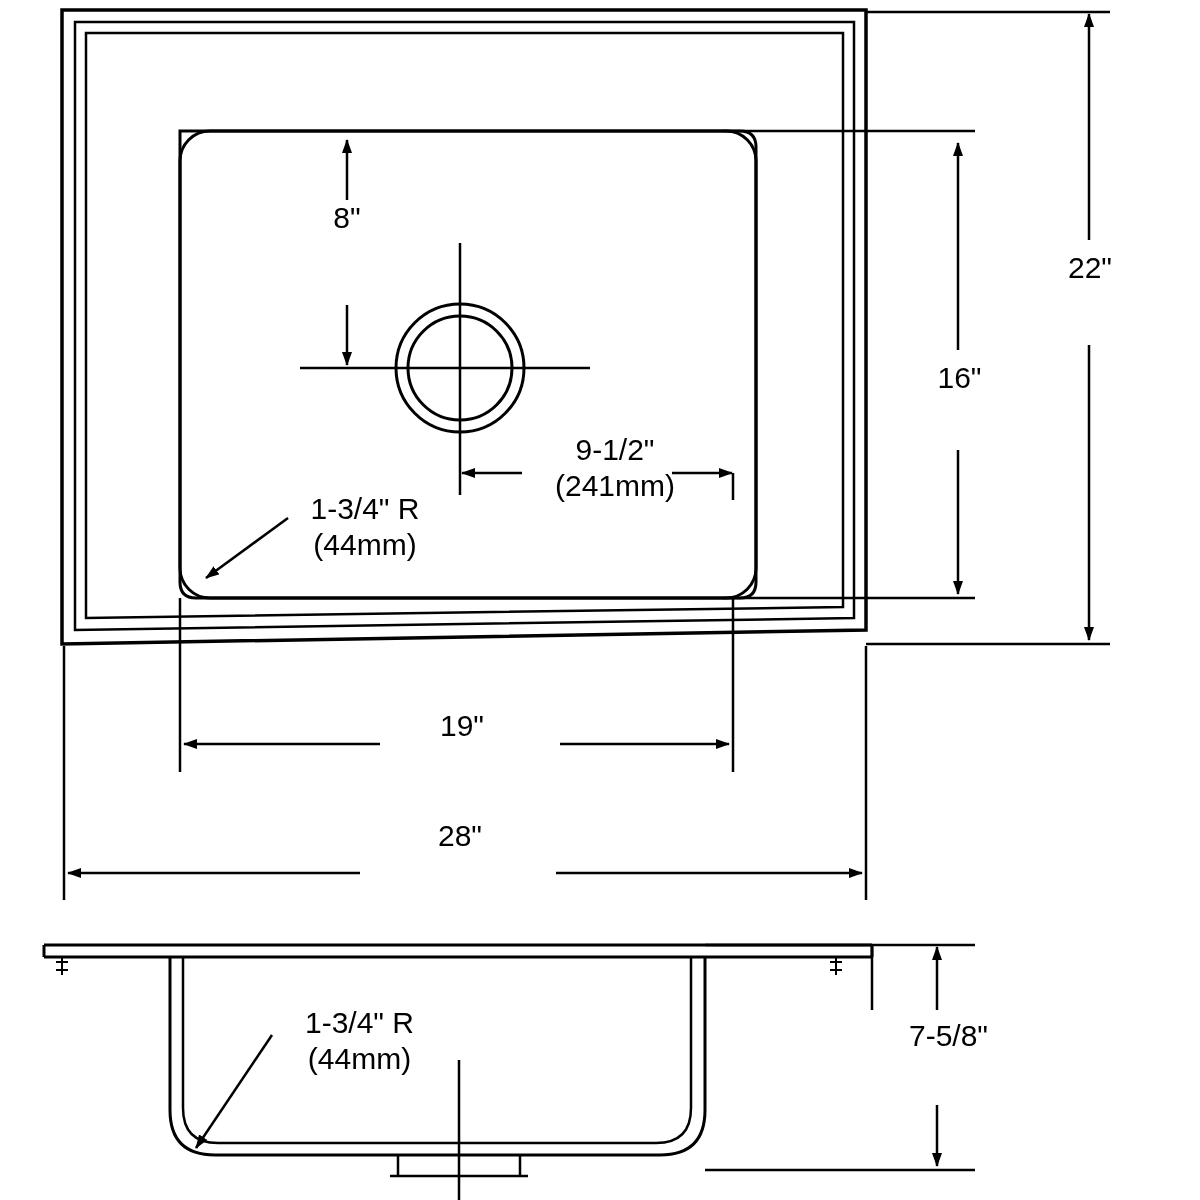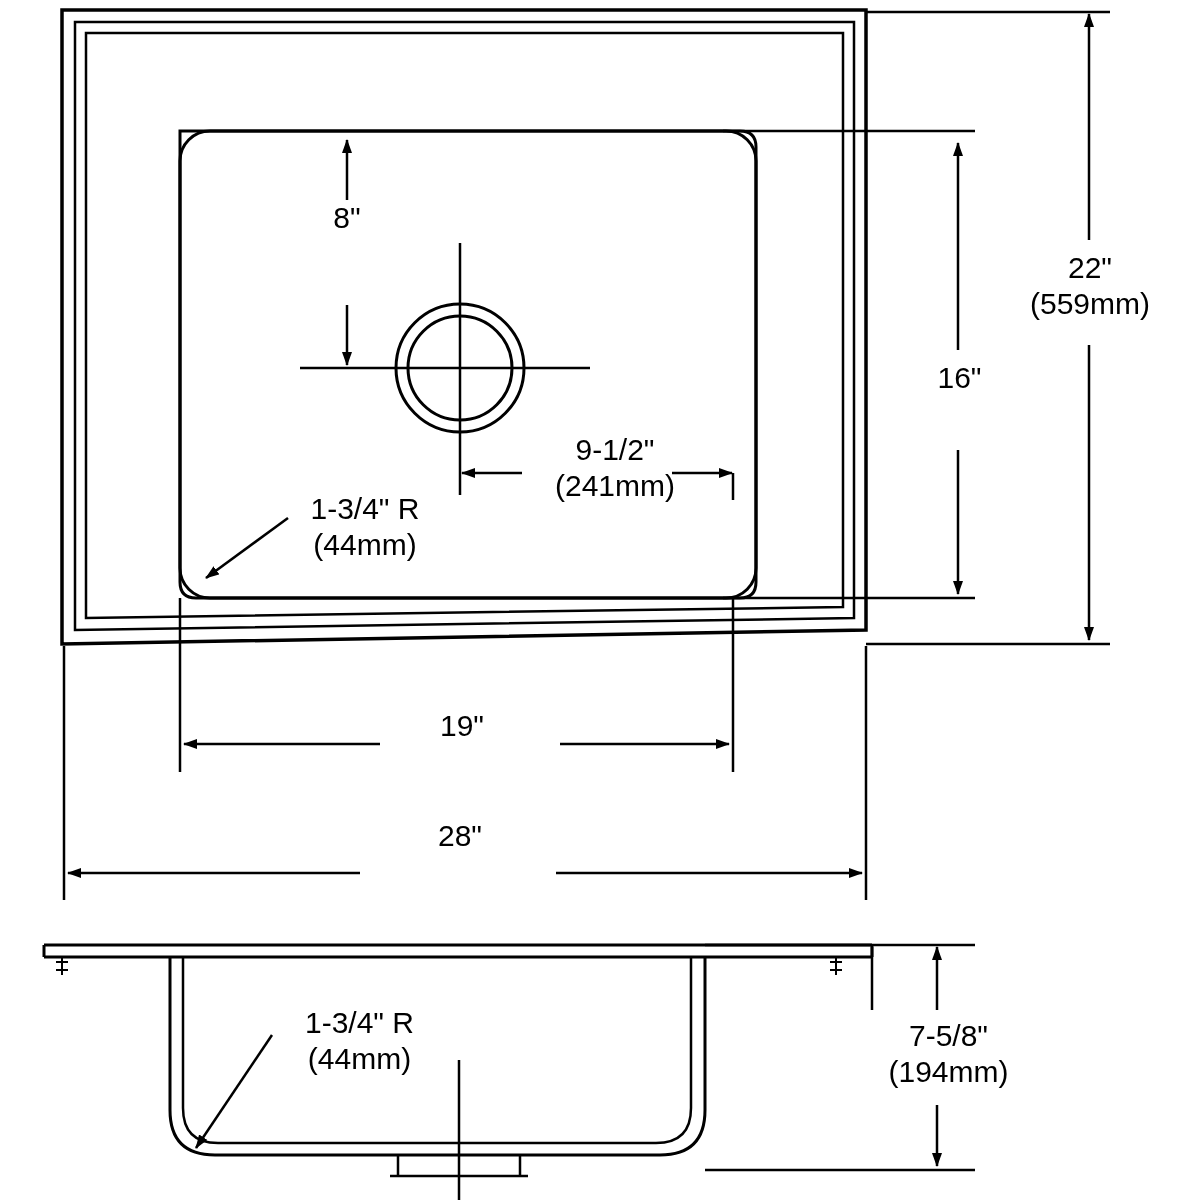--- a/index.html
+++ b/index.html
@@ -159,34 +159,32 @@
     <span>1-3/4" R</span>
     <span>(44mm)</span>
   </div>
 
   <div class="dim-label" style="left:872px; top:360px; width:175px;">
     <span>16"</span>
   </div>
 
   <div class="dim-label" style="left:1000px; top:250px; width:180px;">
     <span>22"</span>
-    <span>(559mm)</span>
   </div>
 
   <div class="dim-label" style="left:372px; top:708px; width:180px;">
     <span>19"</span>
   </div>
 
   <div class="dim-label" style="left:370px; top:818px; width:180px;">
     <span>28"</span>
   </div>
 
   <div class="dim-label" style="left:272px; top:1005px; width:175px;">
     <span>1-3/4" R</span>
     <span>(44mm)</span>
   </div>
 
   <div class="dim-label" style="left:856px; top:1018px; width:185px;">
     <span>7-5/8"</span>
-    <span>(194mm)</span>
   </div>
 
 </div>
 
 </body></html>

